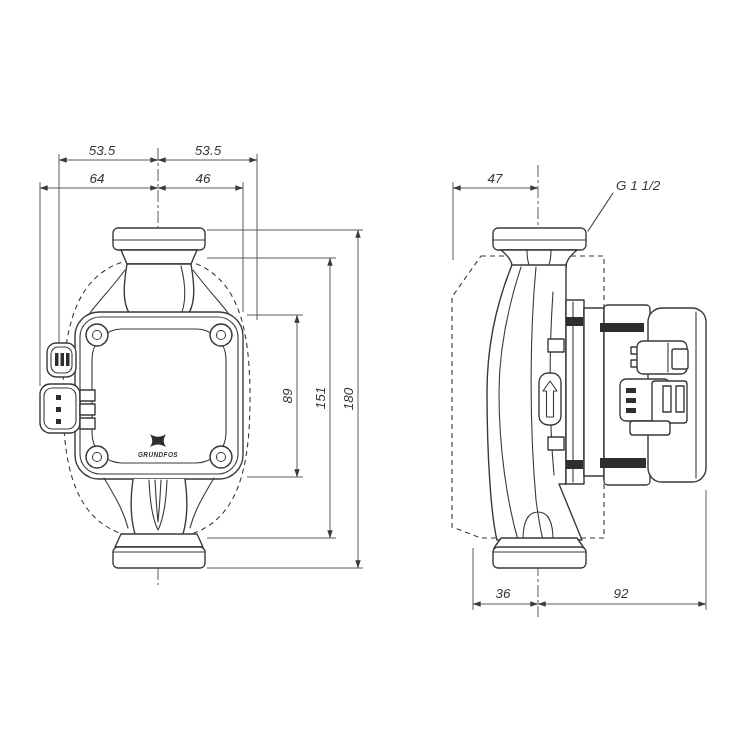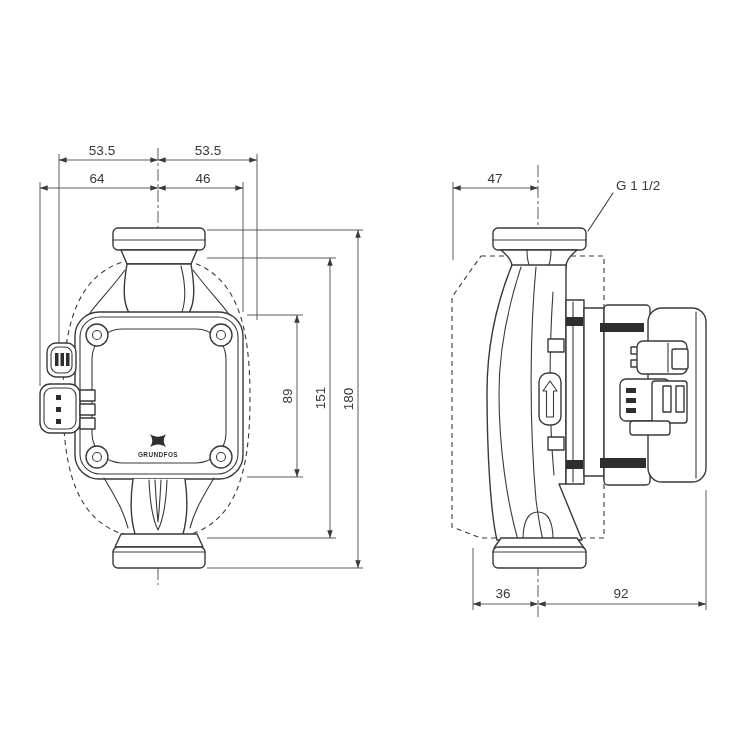--- a/index.html
+++ b/index.html
@@ -1,17 +1,17 @@
 <!DOCTYPE html>
 <html><head>
 <meta charset="utf-8">
 <style>
   html,body{margin:0;padding:0;background:#fff;}
   .canvas{position:relative;width:752px;height:752px;background:#fff;overflow:hidden;
-          font-family:"Liberation Sans",sans-serif;}
+          font-family:"Liberation Sans",sans-serif;font-style:italic;}
   svg{position:absolute;left:0;top:0;}
   
   .obj  {fill:none;stroke:#3a3a3a;stroke-width:1.4;stroke-linejoin:round;stroke-linecap:round;}
   .obj2 {fill:none;stroke:#3a3a3a;stroke-width:1.1;stroke-linejoin:round;stroke-linecap:round;}
   .objf {fill:#ffffff;stroke:#3a3a3a;stroke-width:1.4;stroke-linejoin:round;}
   .dash {fill:none;stroke:#3a3a3a;stroke-width:1.1;stroke-dasharray:5 4;stroke-linejoin:round;}
   .cl   {fill:none;stroke:#4a4a4a;stroke-width:0.9;stroke-dasharray:12 3 3 3;}
   .thin {fill:none;stroke:#4a4a4a;stroke-width:0.9;}
   .dim  {fill:none;stroke:#4a4a4a;stroke-width:0.9;}
   .dark {fill:#2e2e2e;stroke:none;}

